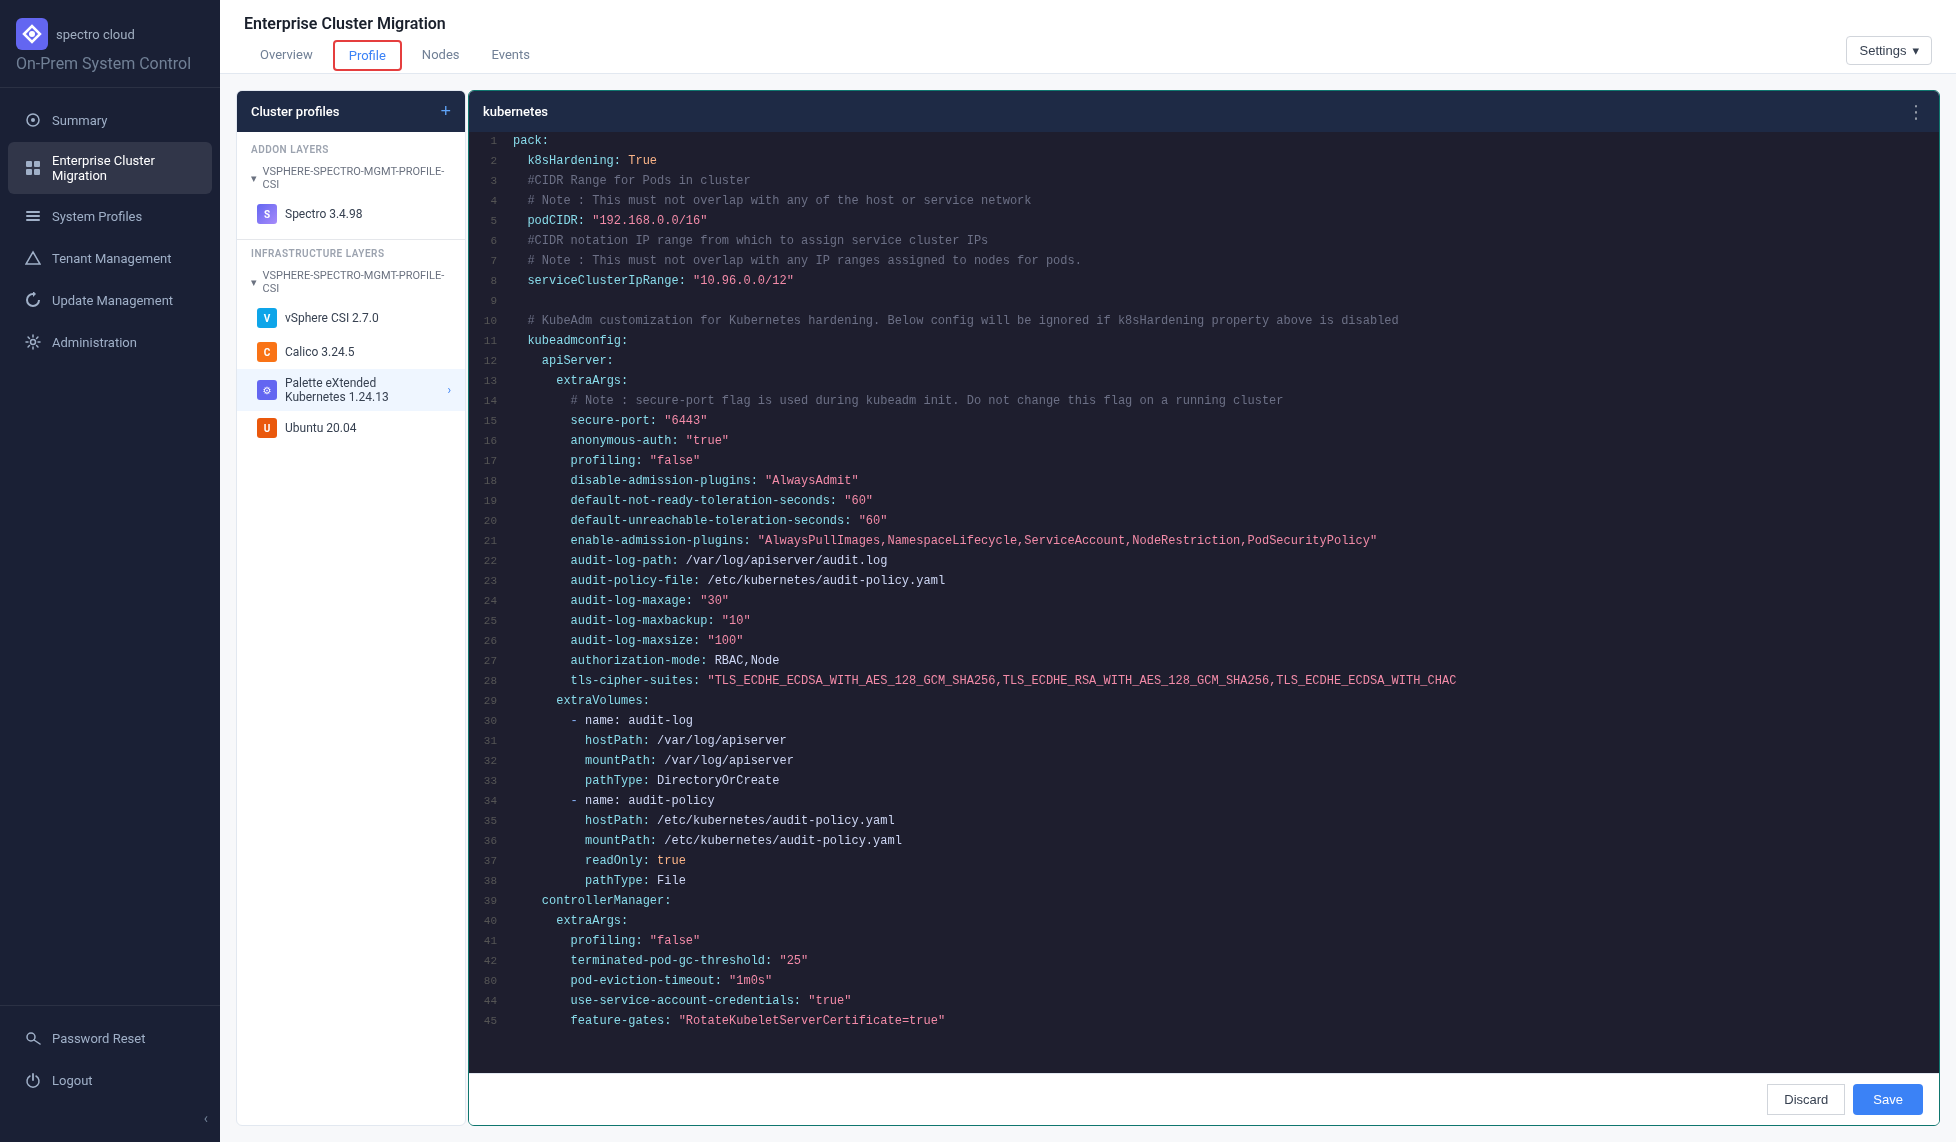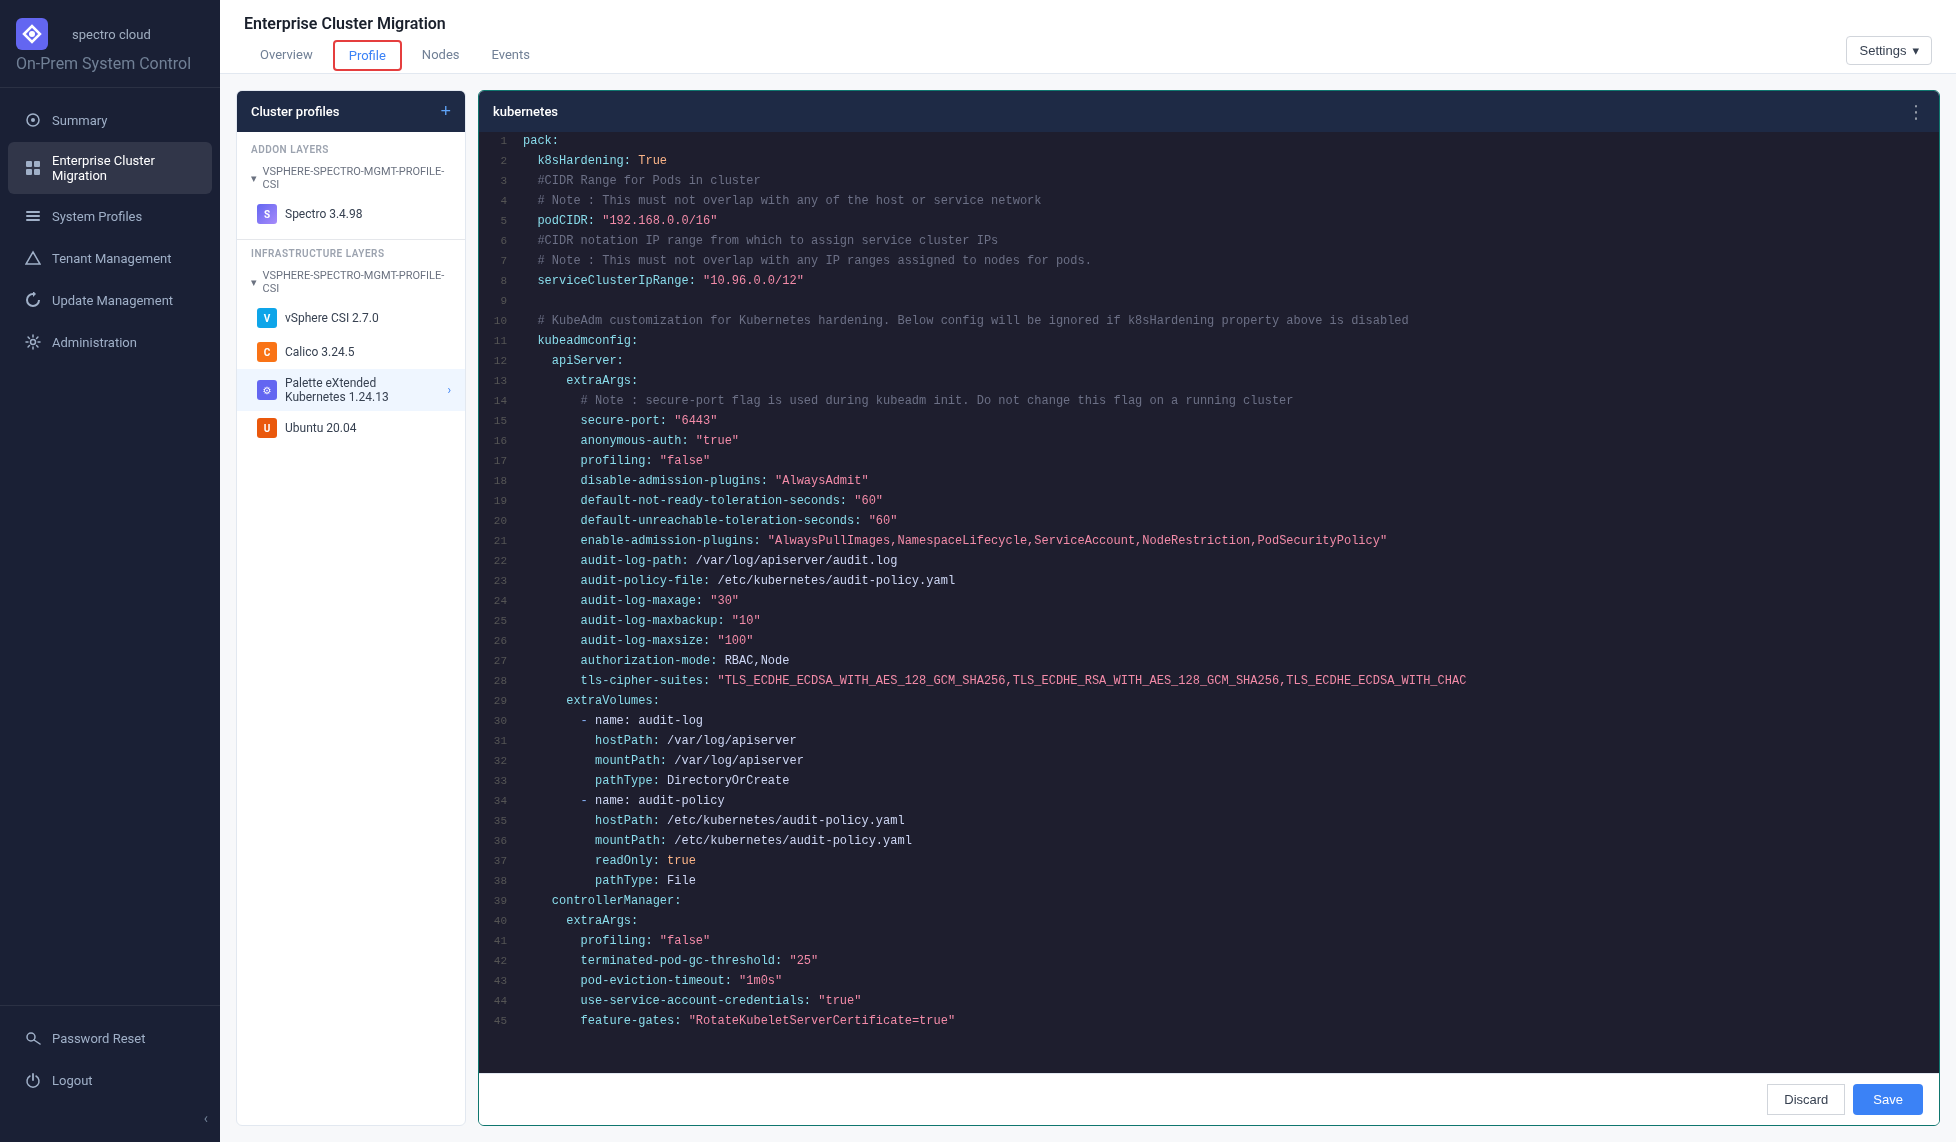--- a/index.html
+++ b/index.html
@@ -15,21 +15,21 @@
       flex-direction: column;
       height: 100vh;
     }
     .sidebar-logo {
       padding: 18px 16px 14px;
       border-bottom: 1px solid rgba(255,255,255,0.08);
     }
     .sidebar-logo-row {
       display: flex;
       align-items: center;
-      gap: 24px;
+      gap: 8px;
     }
     .logo-icon {
       width: 32px;
       height: 32px;
     }
     .logo-text {
       font-size: 13px;
       color: #a0aec0;
       font-weight: 400;
     }
@@ -138,21 +138,21 @@
       cursor: pointer;
       background: #fff;
     }
 
     
     .content {
       flex: 1;
       display: flex;
       overflow: hidden;
       padding: 16px;
-      gap: 12px;
+      gap: 2px;
     }
 
     
     .profiles-panel {
       width: 230px;
       min-width: 230px;
       background: #fff;
       border-radius: 6px;
       overflow: hidden;
       display: flex;
@@ -699,21 +699,21 @@
           </div>
           <div class="code-line">
             <span class="line-num">41</span>
             <span class="line-content">        <span class="c-key">profiling:</span> <span class="c-string">"false"</span></span>
           </div>
           <div class="code-line">
             <span class="line-num">42</span>
             <span class="line-content">        <span class="c-key">terminated-pod-gc-threshold:</span> <span class="c-string">"25"</span></span>
           </div>
           <div class="code-line">
-            <span class="line-num">43</span>
+            <span class="line-num">80</span>
             <span class="line-content">        <span class="c-key">pod-eviction-timeout:</span> <span class="c-string">"1m0s"</span></span>
           </div>
           <div class="code-line">
             <span class="line-num">44</span>
             <span class="line-content">        <span class="c-key">use-service-account-credentials:</span> <span class="c-string">"true"</span></span>
           </div>
           <div class="code-line">
             <span class="line-num">45</span>
             <span class="line-content">        <span class="c-key">feature-gates:</span> <span class="c-string">"RotateKubeletServerCertificate=true"</span></span>
           </div>

